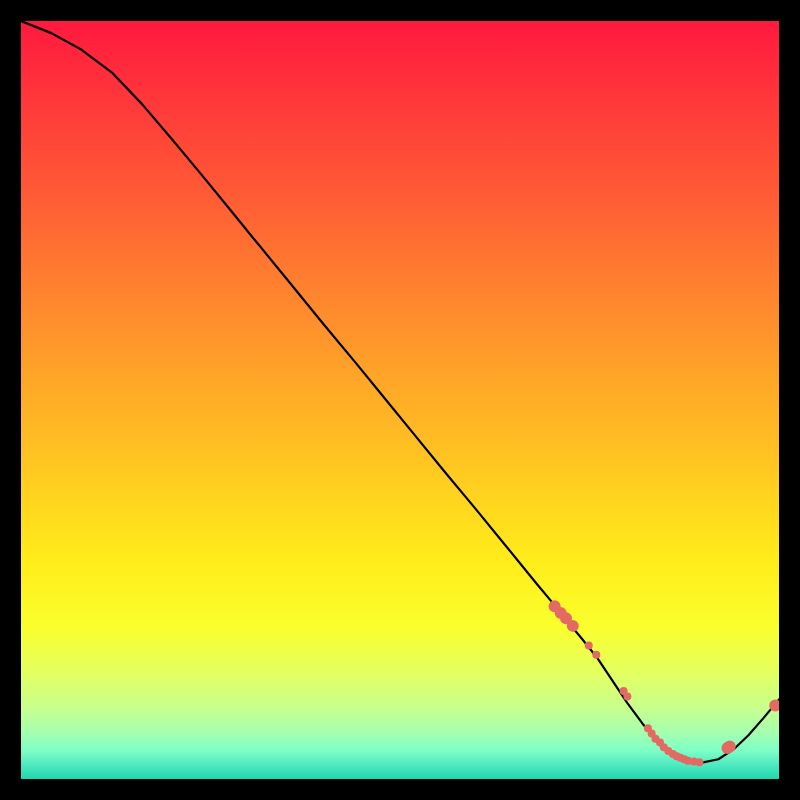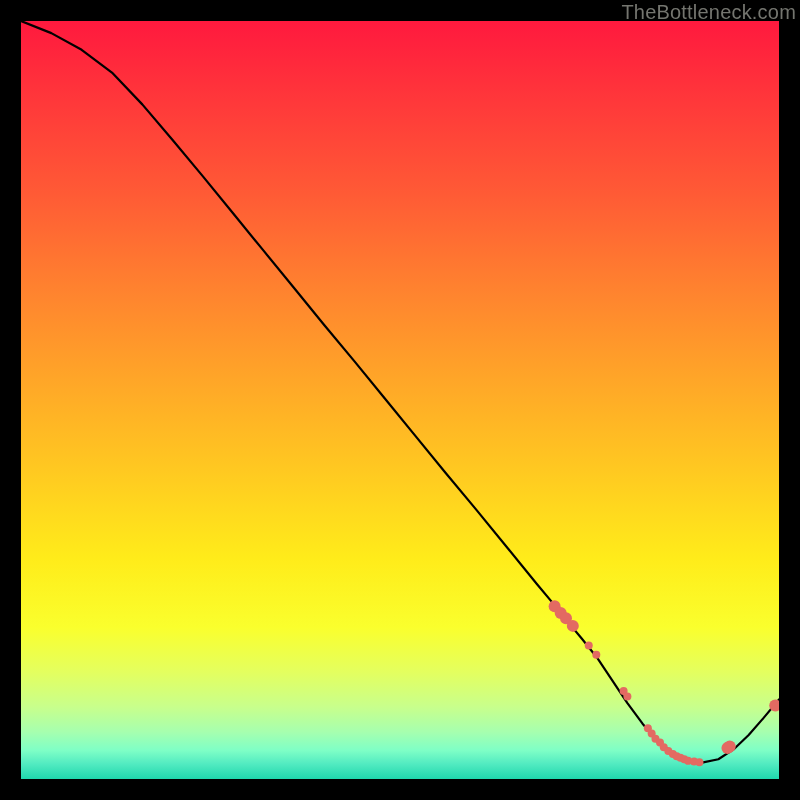--- a/index.html
+++ b/index.html
@@ -33,21 +33,20 @@
     font-weight: 500;
     letter-spacing: 0.2px;
     white-space: nowrap;
   }
   svg { display: block; }
 </style>
 </head>
 <body>
 
 <div class="stage">
-  <div class="watermark">TheBottleneck.com</div>
 
   <div class="plot">
     <svg id="chart-svg" width="758" height="758" viewBox="0 0 758 758">
       <defs>
         <linearGradient id="heat" x1="0" y1="0" x2="0" y2="1">
             <stop offset="0.00%" stop-color="#ff193e"></stop>
             <stop offset="11.00%" stop-color="#ff393a"></stop>
             <stop offset="23.00%" stop-color="#ff5b35"></stop>
             <stop offset="35.00%" stop-color="#ff812f"></stop>
             <stop offset="47.00%" stop-color="#ffa528"></stop>

